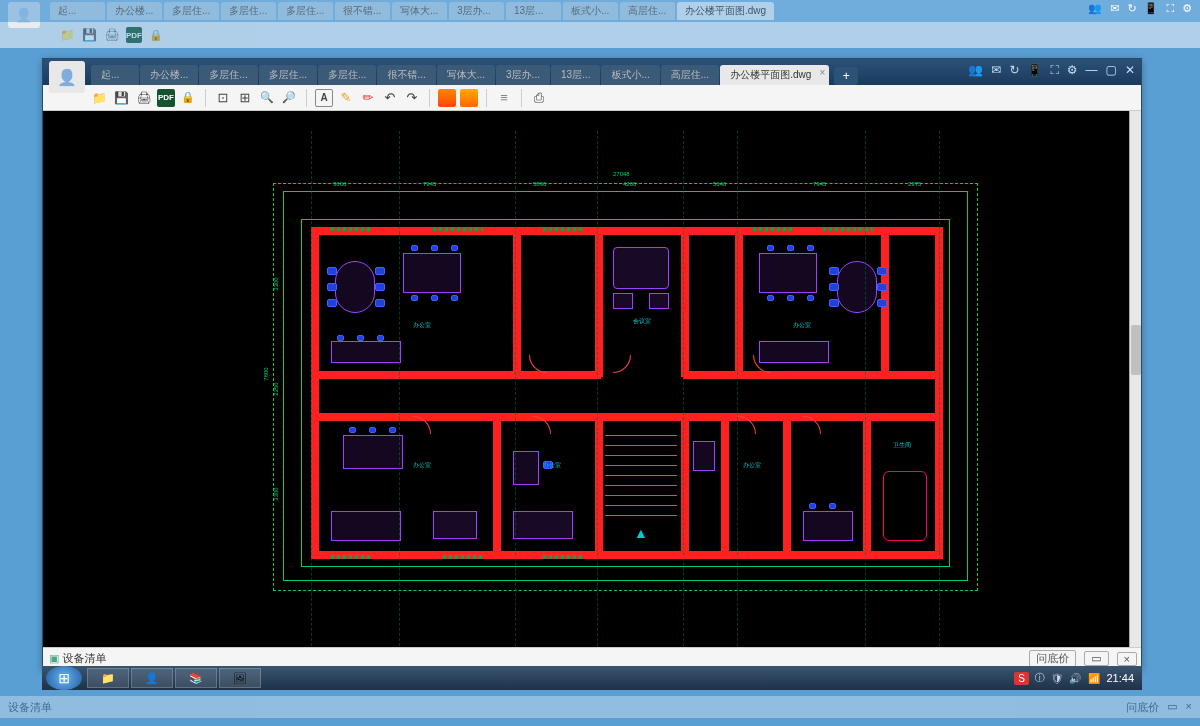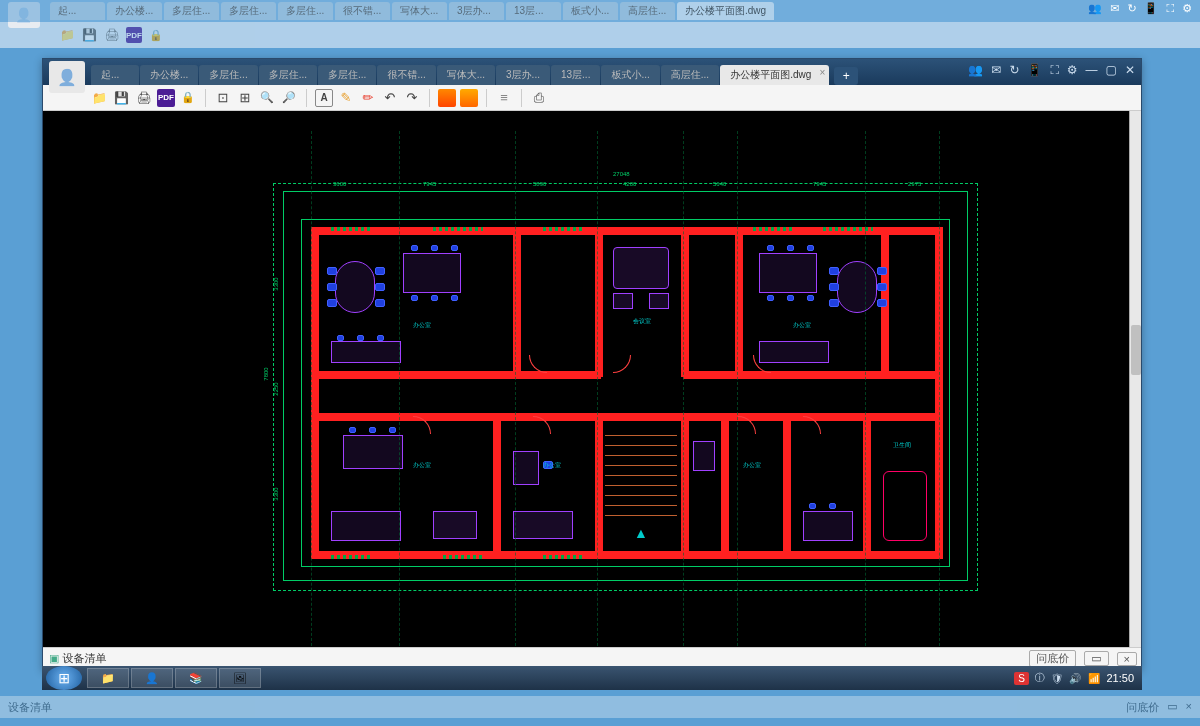--- a/index.html
+++ b/index.html
@@ -30,21 +30,21 @@
 
 .inner-sys { position: absolute; right: 6px; top: 4px; display: flex; gap: 8px; align-items: center; }
 .inner-sys span { color: #cde; font-size: 12px; cursor: pointer; }
 
 .inner-toolbar { height: 26px; background: #f5f5f5; border-bottom: 1px solid #ccc; display: flex; align-items: center; padding-left: 48px; gap: 4px; }
 .tool-sep { width: 1px; height: 18px; background: #ccc; margin: 0 4px; }
 .ticon { width: 18px; height: 18px; display: flex; align-items: center; justify-content: center; font-size: 13px; cursor: pointer; color: #444; border-radius: 2px; }
 .ticon.folder::before { content: "📁"; font-size: 12px; }
 .ticon.save::before { content: "💾"; font-size: 12px; }
 .ticon.print::before { content: "🖨"; font-size: 12px; }
-.ticon.pdf { background: #4c1d95; color: #fff; font-size: 8px; font-weight: bold; border-radius: 2px; }
+.ticon.pdf { background: #14532d; color: #fff; font-size: 8px; font-weight: bold; border-radius: 2px; }
 .ticon.lock::before { content: "🔒"; font-size: 11px; color: #e8a030; }
 .ticon.zoomwin::before { content: "⊡"; }
 .ticon.zoomall::before { content: "⊞"; }
 .ticon.zoomin::before { content: "🔍"; font-size: 11px; }
 .ticon.zoomout::before { content: "🔎"; font-size: 11px; }
 .ticon.text { border: 1px solid #888; font-size: 10px; font-weight: bold; }
 .ticon.pen::before { content: "✎"; color: #e8a030; }
 .ticon.marker::before { content: "✏"; color: #e84030; }
 .ticon.undo::before { content: "↶"; }
 .ticon.redo::before { content: "↷"; }
@@ -361,21 +361,21 @@
   <div class="task-btn">📁</div>
   <div class="task-btn">👤</div>
   <div class="task-btn">📚</div>
   <div class="task-btn">🖼</div>
   <div class="tray">
     <span style="background:#d33;color:#fff;padding:1px 4px;border-radius:2px">S</span>
     <span>ⓘ</span>
     <span>🛡</span>
     <span>🔊</span>
     <span>📶</span>
-    <span class="clock">21:50</span>
+    <span class="clock">21:44</span>
   </div>
 </div>
 
 <div class="outer-status">
   <span>设备清单</span>
   <div class="r">
     <span>问底价</span>
     <span>▭</span>
     <span>×</span>
   </div>

